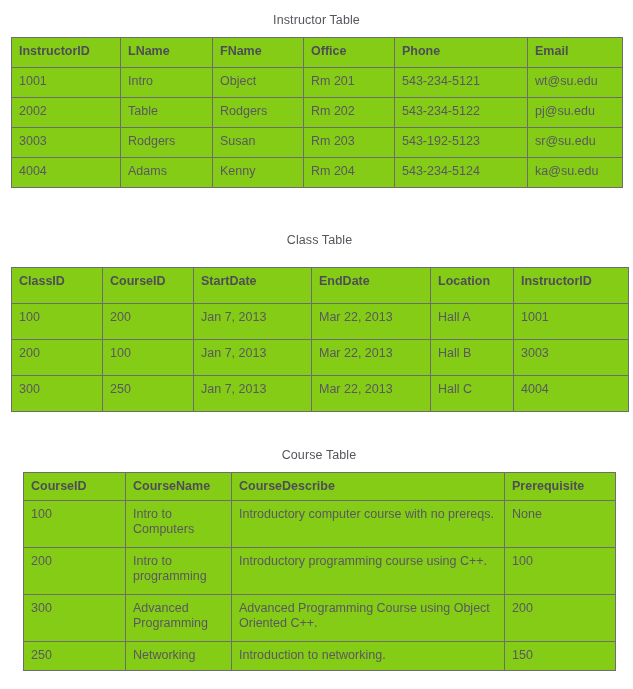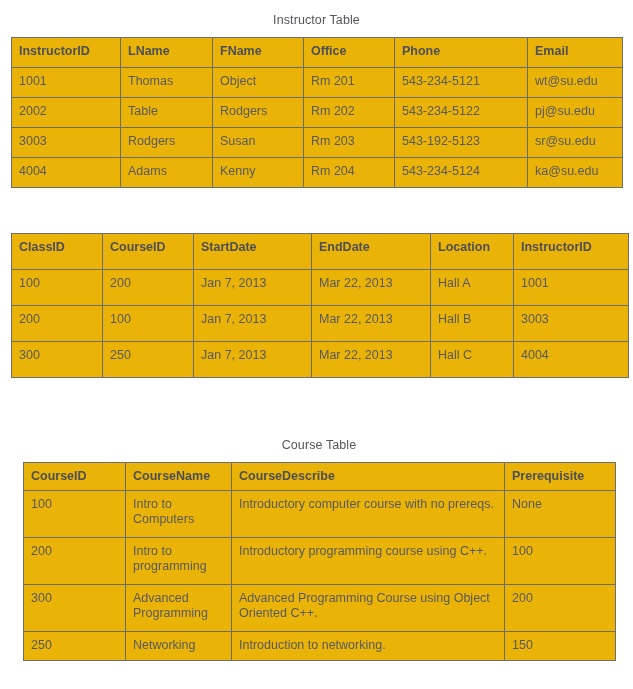--- a/index.html
+++ b/index.html
@@ -32,21 +32,21 @@
     color: #55565c;
     letter-spacing: 0.1px;
     padding-bottom: 10px;
     line-height: 14px;
   }
 
   table.db {
     border-collapse: collapse;
     table-layout: fixed;
     border: 1px solid #3a3a3a;
-    background: #eab308;
+    background: #84cc16;
   }
 
   table.db th,
   table.db td {
     border: 1px solid #6d6d6d;
     text-align: left;
     vertical-align: top;
     font-size: 12.5px;
     line-height: 15px;
     padding: 6px 8px 6px 7px;
@@ -68,31 +68,31 @@
   #tbl-instructor col.c0 { width: 109px; }
   #tbl-instructor col.c1 { width: 92px; }
   #tbl-instructor col.c2 { width: 91px; }
   #tbl-instructor col.c3 { width: 91px; }
   #tbl-instructor col.c4 { width: 133px; }
   #tbl-instructor col.c5 { width: 95px; }
 
   
   #block-class { left: 11px; top: 233px; }
   #block-class .table-title { width: 617px; }
-  #tbl-class { width: 617px; }
+  #tbl-class { width: 617px; margin-top: 10px; }
   #tbl-class th, #tbl-class td { height: 23px; }
   #tbl-class col.c0 { width: 91px; }
   #tbl-class col.c1 { width: 91px; }
   #tbl-class col.c2 { width: 118px; }
   #tbl-class col.c3 { width: 119px; }
   #tbl-class col.c4 { width: 83px; }
   #tbl-class col.c5 { width: 115px; }
 
   
-  #block-course { left: 23px; top: 438px; }
+  #block-course { left: 23px; top: 448px; }
   #block-course .table-title { width: 592px; }
   #tbl-course { width: 592px; }
   #tbl-course col.c0 { width: 102px; }
   #tbl-course col.c1 { width: 106px; }
   #tbl-course col.c2 { width: 273px; }
   #tbl-course col.c3 { width: 111px; }
   #tbl-course tbody tr { height: 47px; }
   #tbl-course tbody tr.short { height: 29px; }
   #tbl-course thead tr { height: 24px; }
 </style>
@@ -118,21 +118,21 @@
           <th>LName</th>
           <th>FName</th>
           <th>Office</th>
           <th>Phone</th>
           <th>Email</th>
         </tr>
       </thead>
       <tbody>
         <tr>
           <td>1001</td>
-          <td>Thomas</td>
+          <td>Intro</td>
           <td>Object</td>
           <td>Rm 201</td>
           <td>543-234-5121</td>
           <td>wt@su.edu</td>
         </tr>
         <tr>
           <td>2002</td>
           <td>Table</td>
           <td>Rodgers</td>
           <td>Rm 202</td>
@@ -153,20 +153,21 @@
           <td>Kenny</td>
           <td>Rm 204</td>
           <td>543-234-5124</td>
           <td>ka@su.edu</td>
         </tr>
       </tbody>
     </table>
   </div>
 
   <div class="table-block" id="block-class">
+    <div class="table-title">Class Table</div>
     <table class="db" id="tbl-class">
       <colgroup>
         <col class="c0">
           <col class="c1">
           <col class="c2">
           <col class="c3">
           <col class="c4">
           <col class="c5">
       </colgroup>
       <thead>

